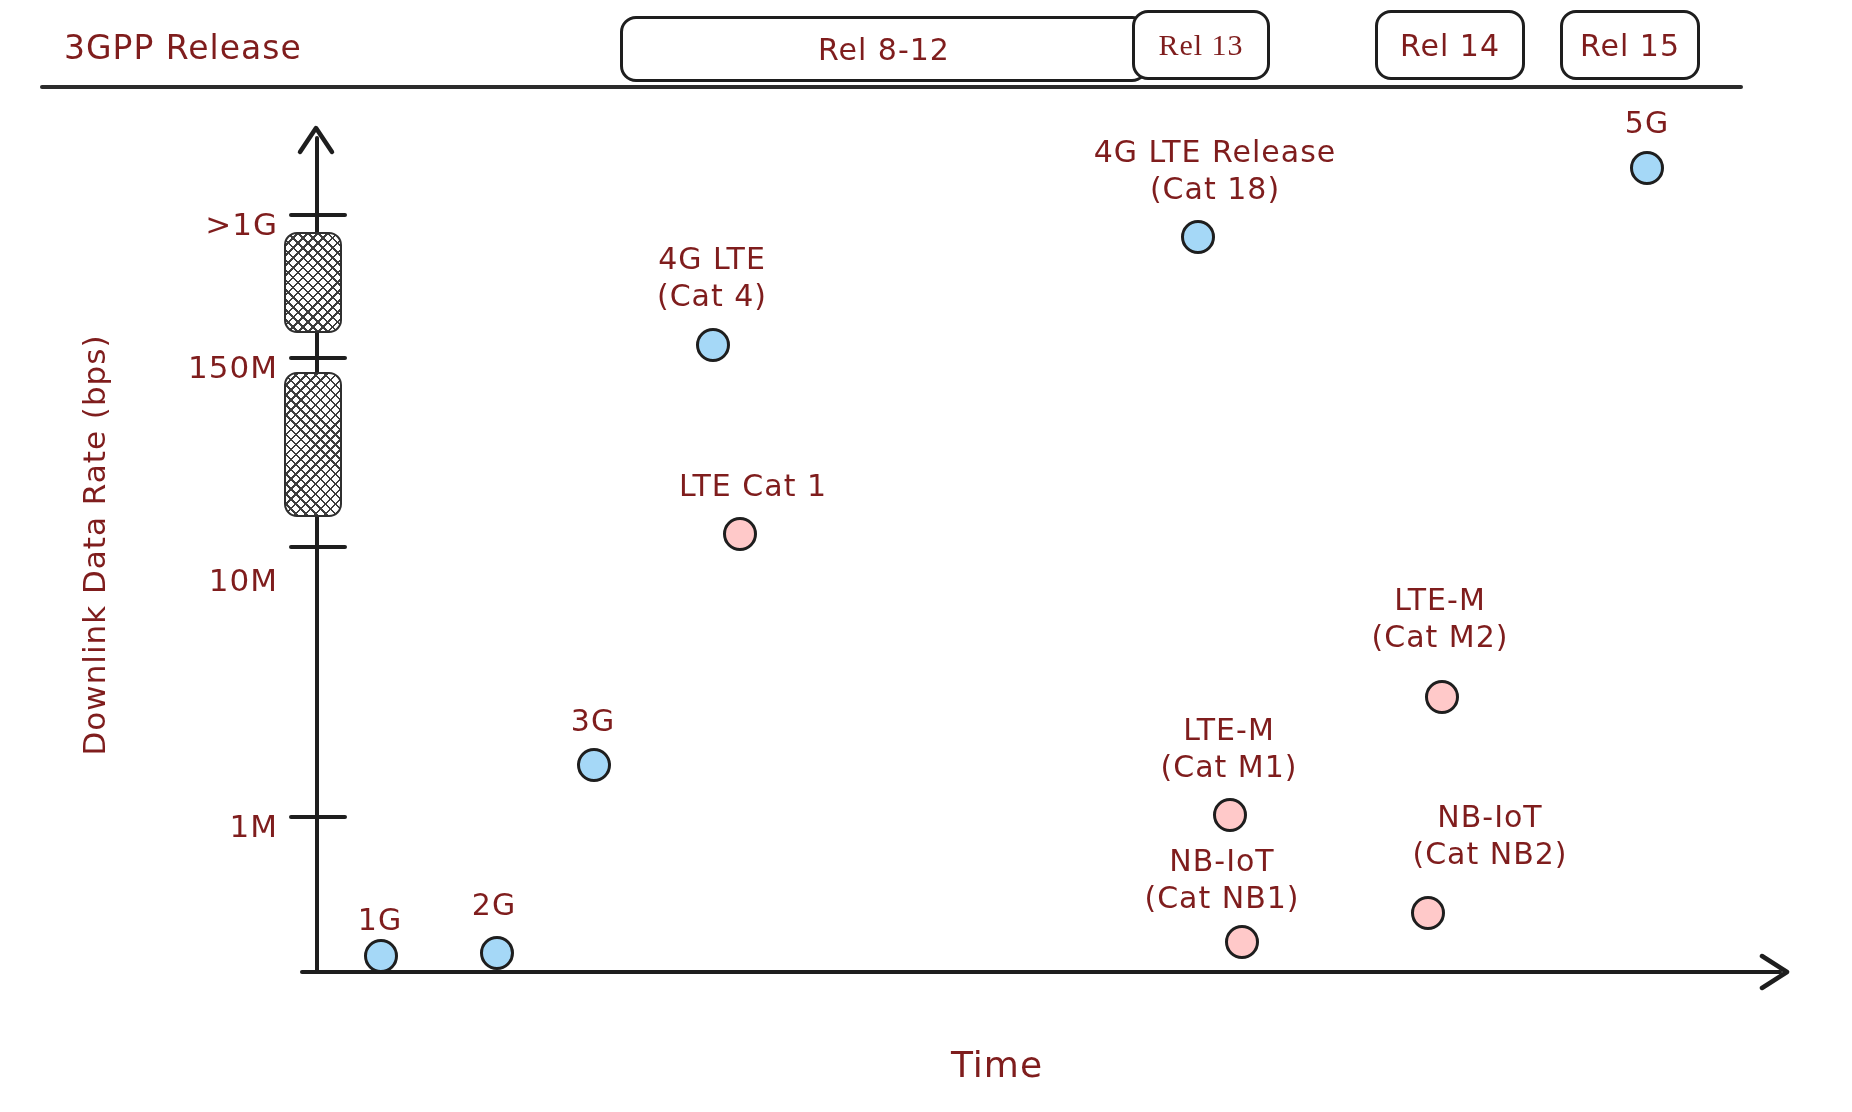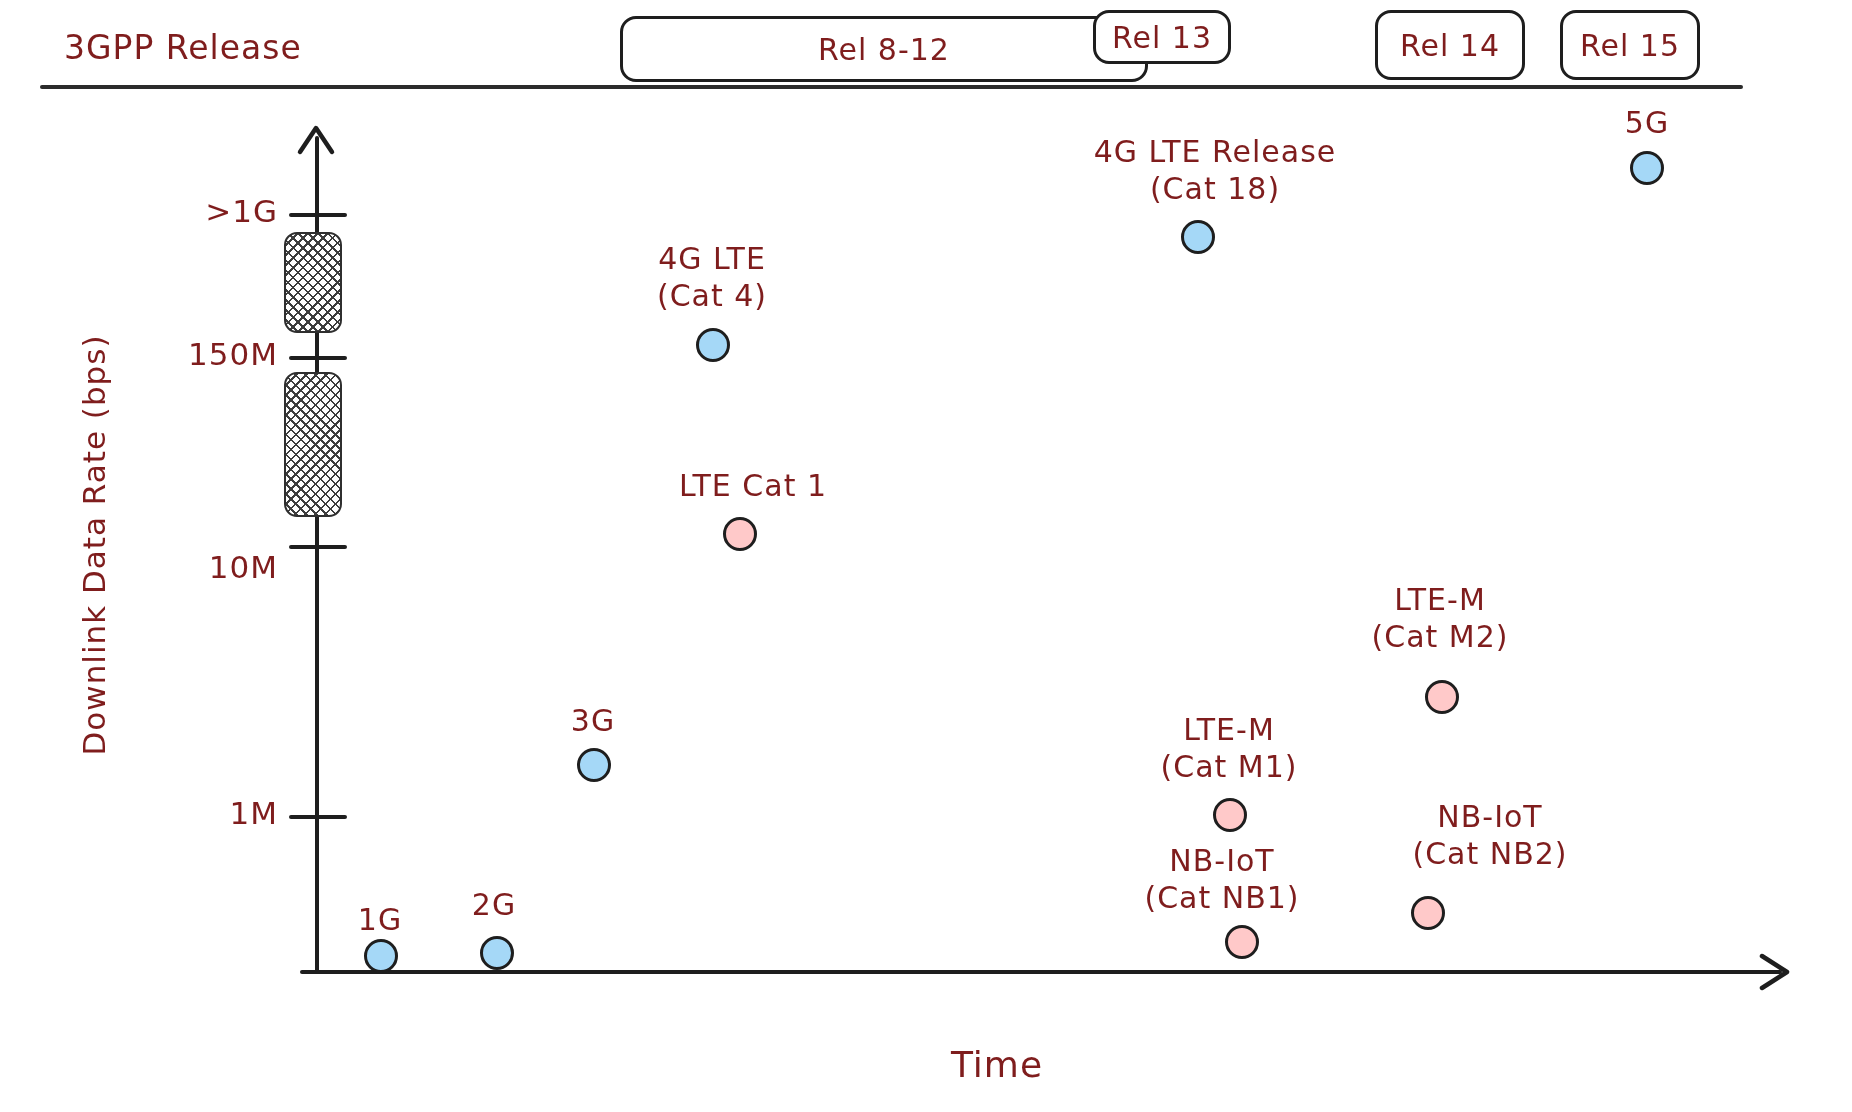--- a/index.html
+++ b/index.html
@@ -5,35 +5,35 @@
   html,body{margin:0;padding:0;background:#ffffff;}
   #page{position:relative;width:1852px;height:1112px;background:#ffffff;overflow:hidden;
         font-family:"DejaVu Sans",sans-serif;color:#7f1d1d;}
 
   
   #hdr-title{position:absolute;left:64px;top:28px;font-size:33px;letter-spacing:1px;}
   .relbox{position:absolute;box-sizing:border-box;border:3px solid #1e1e1e;border-radius:16px;
           background:#ffffff;display:flex;align-items:center;justify-content:center;
           font-size:30px;letter-spacing:1px;}
   #rel812{left:620px;top:16px;width:528px;height:66px;}
-  #rel13{left:1093px;top:10px;width:138px;height:54px;}
+  #rel13{left:1132px;top:10px;width:138px;height:70px;font-family:Liberation Serif, serif;}
   #rel14{left:1375px;top:10px;width:150px;height:70px;}
   #rel15{left:1560px;top:10px;width:140px;height:70px;}
   #divider{position:absolute;left:40px;top:85px;width:1703px;height:4px;background:#2b2b2b;border-radius:2px;}
 
   
   #y-axis{position:absolute;left:315px;top:136px;width:4px;height:838px;background:#1e1e1e;border-radius:2px;}
   #x-axis{position:absolute;left:300px;top:970px;width:1482px;height:4px;background:#1e1e1e;border-radius:2px;}
   .arrow{position:absolute;}
   #arrow-up{left:296px;top:122px;}
   #arrow-right{left:1756px;top:951px;}
 
   .tick{position:absolute;left:289px;width:58px;height:4px;background:#1e1e1e;border-radius:2px;}
   .t0{top:213px}.t1{top:356px}.t2{top:545px}.t3{top:815px}
-  .ticklabel{position:absolute;left:90px;width:188px;text-align:right;font-size:31px;letter-spacing:1px;}
+  .ticklabel{position:absolute;left:90px;width:188px;text-align:right;font-size:31px;letter-spacing:1px;margin-top:13px;}
   .tl0{top:193px}.tl1{top:336px}.tl2{top:549px}.tl3{top:795px}
 
   
   .hatch{position:absolute;left:284px;width:58px;box-sizing:border-box;
          border:2.5px solid #2f2f2f;border-radius:13px;background-color:#ffffff;
          background-image:
            repeating-linear-gradient(45deg,#3d3d3d 0px,#3d3d3d 1.7px,transparent 1.7px,transparent 7px),
            repeating-linear-gradient(135deg,#3d3d3d 0px,#3d3d3d 1.7px,transparent 1.7px,transparent 7px);}
   #hatch1{top:232px;height:101px;}
   #hatch2{top:372px;height:145px;}

